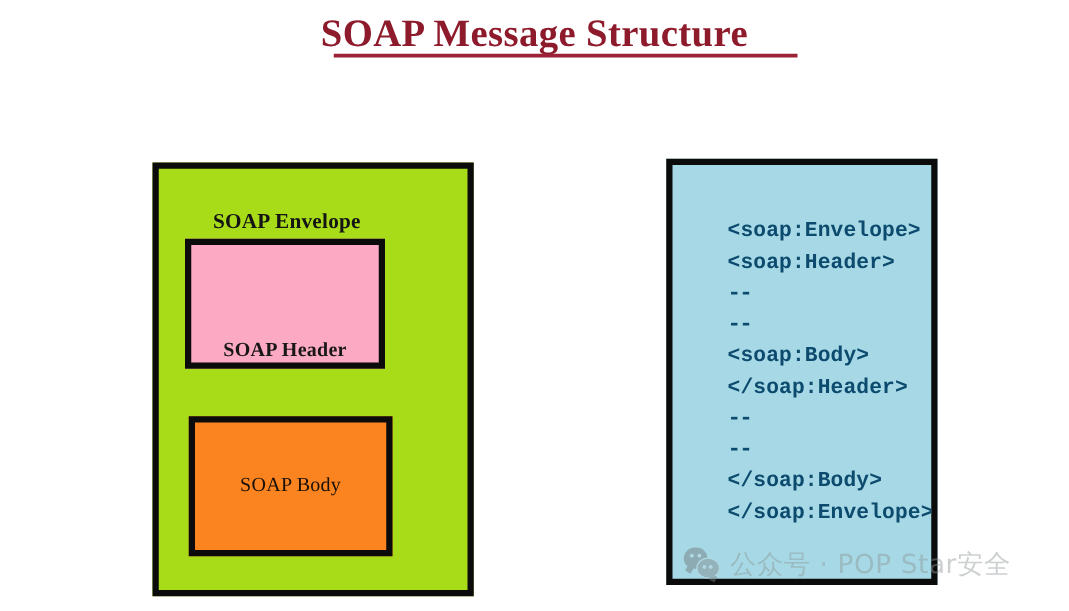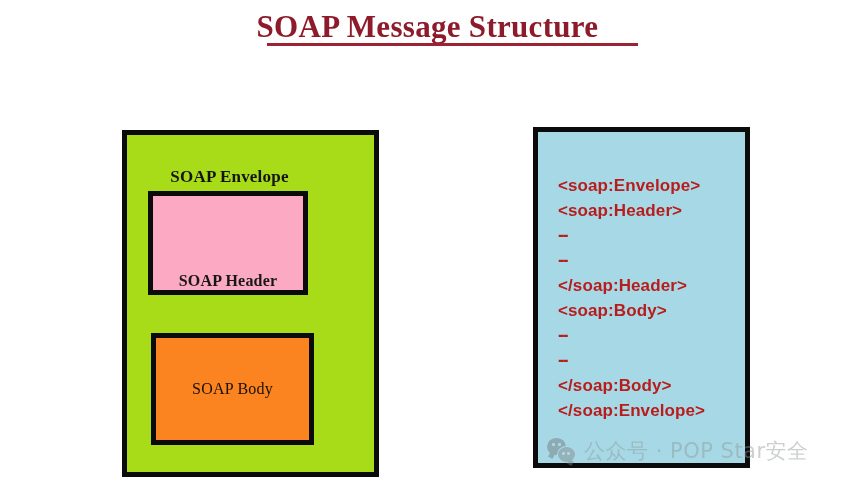--- a/index.html
+++ b/index.html
@@ -121,28 +121,29 @@
     box-sizing: border-box;
     overflow: hidden;
   }
   #xml-lines {
     position: absolute;
     left: 20px;
     top: 41px;
     width: 190px;
   }
   .xml-line {
-    font-family: Liberation Sans, sans-serif;
+    font-family: Liberation Mono, monospace;
     font-size: 17px;
     font-weight: bold;
-    color: #b91c1c;
+    color: #0c4a6e;
     height: 25px;
     line-height: 25px;
     white-space: pre;
     letter-spacing: 0.1px;
+    margin-left: 24px;
   }
   .xml-line.dash {
     font-size: 18px;
     letter-spacing: -1.5px;
   }
 
   
   #watermark {
     position: absolute;
     left: 547px;
@@ -233,22 +234,22 @@
       <div id="body-label">SOAP Body</div>
     </div>
   </div>
 
   <div id="xml-box">
     <div id="xml-lines">
       <div class="xml-line">&lt;soap:Envelope&gt;</div>
       <div class="xml-line">&lt;soap:Header&gt;</div>
       <div class="xml-line dash">--</div>
       <div class="xml-line dash">--</div>
+      <div class="xml-line">&lt;soap:Body&gt;</div>
       <div class="xml-line">&lt;/soap:Header&gt;</div>
-      <div class="xml-line">&lt;soap:Body&gt;</div>
       <div class="xml-line dash">--</div>
       <div class="xml-line dash">--</div>
       <div class="xml-line">&lt;/soap:Body&gt;</div>
       <div class="xml-line">&lt;/soap:Envelope&gt;</div>
     </div>
   </div>
 
   <div id="watermark">
     <div id="wechat-icon">
       <div class="bub-a">

